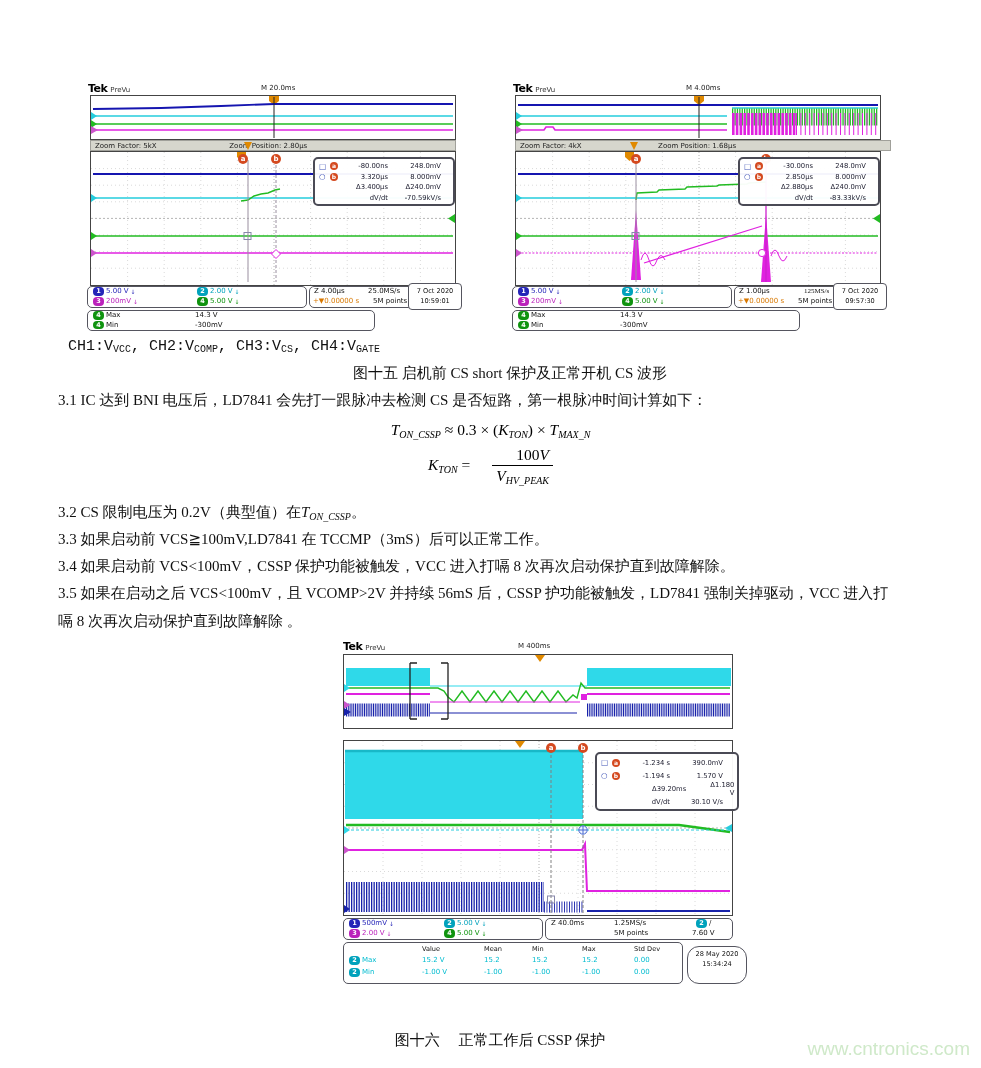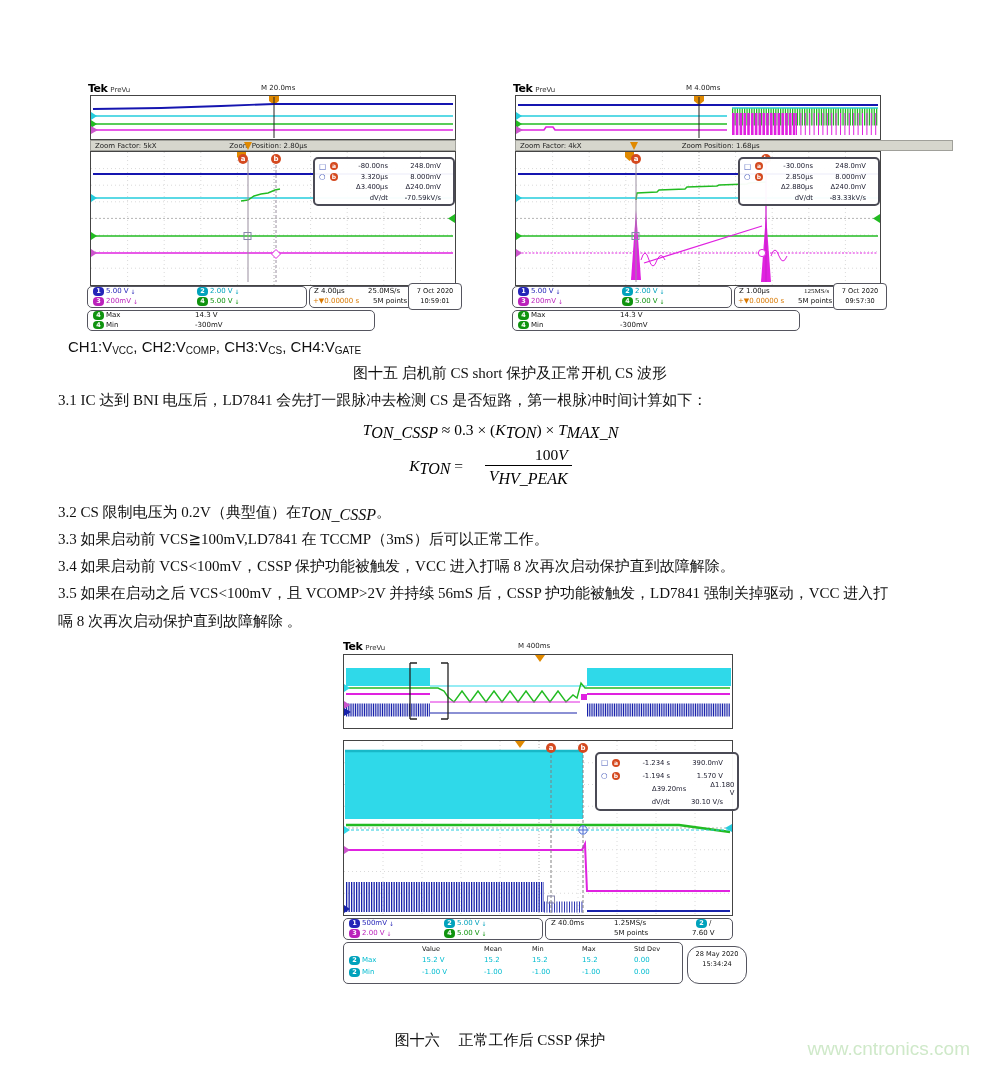--- a/index.html
+++ b/index.html
@@ -1,26 +1,26 @@
 <!DOCTYPE html>
 <html><head>
 <meta charset="utf-8">
 <style>
   html,body{margin:0;padding:0;background:#fff;}
   .page{position:relative;width:981px;height:1068px;background:#ffffff;overflow:hidden;
         font-family:"Liberation Serif",serif;color:#111;}
   .heading{position:absolute;left:60px;top:34px;font-family:"Liberation Sans",sans-serif;
            font-weight:bold;font-size:17.5px;color:#000;}
   .para{position:absolute;font-size:15px;white-space:nowrap;color:#101010;}
-  .capt{position:absolute;font-family:Liberation Sans, sans-serif;font-size:15px;color:#101010;white-space:nowrap;}
+  .capt{position:absolute;font-family:Liberation Mono, monospace;font-size:15px;color:#101010;white-space:nowrap;}
   .capt .sub{font-size:10px;vertical-align:-2px;}
   .figtitle{position:absolute;font-size:15px;color:#101010;text-align:center;}
   .formula{position:absolute;font-size:15.5px;text-align:center;color:#000;}
   .i{font-style:italic;}
-  .isub{font-style:italic;font-size:16px;vertical-align:-3px;}
+  .isub{font-style:italic;font-size:10px;vertical-align:-3px;}
   .sub{font-size:10px;vertical-align:-2px;}
   .frac{display:inline-block;vertical-align:middle;text-align:right;margin-left:22px;}
   .frac .num{display:block;padding:0 4px 1px;}
   .frac .den{display:block;border-top:1.3px solid #000;padding:1px 4px 0;}
   .watermark{position:absolute;left:770px;top:1038px;width:200px;text-align:right;
              font-family:"Liberation Sans",sans-serif;font-size:19px;color:#cfe9c9;}
 
   
   .scope{position:absolute;font-family:"DejaVu Sans",sans-serif;color:#111;}
   .tek{position:absolute;left:3px;top:0px;font-size:11px;font-weight:bold;color:#000;letter-spacing:-.5px;}
@@ -217,21 +217,21 @@
         <path d="M2 34 H28 L30 31 H37 L39 34 H211" stroke="#e022e0" stroke-width="1.6" fill="none"></path>
         <path d="M216 28 H280" stroke="#e022e0" stroke-width="22" stroke-dasharray="2.6 1.2" fill="none"></path>
         <path d="M280 28 H362" stroke="#e022e0" stroke-width="22" stroke-dasharray="1 3.4" fill="none"></path>
         <path d="M183 1 V42" stroke="#222" stroke-width="1"></path>
         <polygon points="0,16 6,20 0,24" fill="#25ccdd"></polygon>
         <polygon points="0,24 6,28 0,32" fill="#22bb22"></polygon>
         <polygon points="0,30 7,34 0,38" fill="#cc55cc"></polygon>
       </svg>
     </div>
 
-    <div class="zbar" style="left:5px;top:58px;width:438px;height:11px;">
+    <div class="zbar" style="left:5px;top:58px;width:376px;height:11px;">
       <span class="zf">Zoom Factor: 4kX</span>
       <span class="zp">Zoom Position: 1.68µs</span>
       <span class="zmark" style="left:114px;"></span>
     </div>
 
     <div class="gbox" style="left:5px;top:69px;width:366px;height:135px;">
       <svg width="364" height="133" viewBox="0 0 364 133">
         <path d="M36.6 0V133M73.2 0V133M109.8 0V133M146.4 0V133M219.6 0V133M256.2 0V133M292.8 0V133M329.4 0V133" stroke="#dadada" stroke-width="1" stroke-dasharray="1 3"></path>
         <path d="M0 16.6H364M0 33.2H364M0 49.8H364M0 83H364M0 99.6H364M0 116.2H364" stroke="#dadada" stroke-width="1" stroke-dasharray="1 3"></path>
         <path d="M183 0V133" stroke="#b4b4b4" stroke-width="1" stroke-dasharray="1 2"></path>

